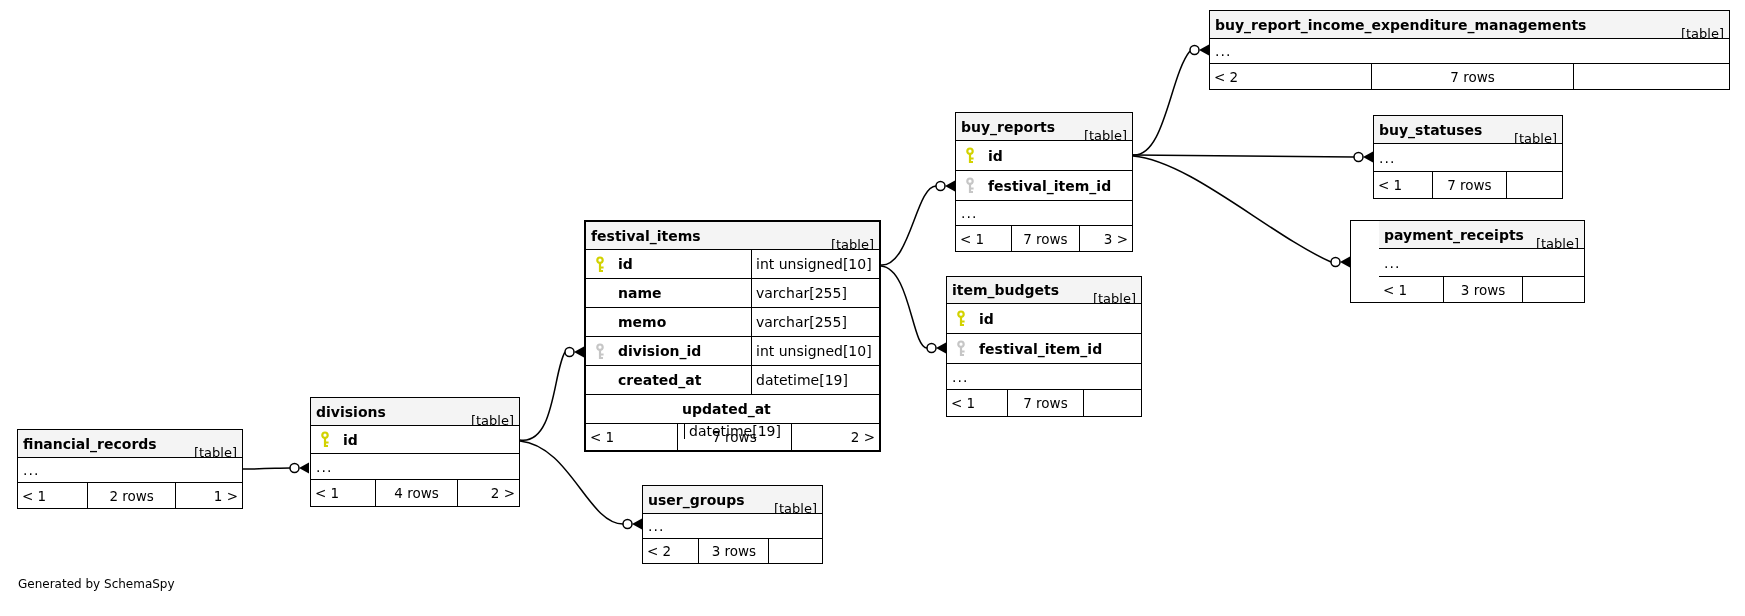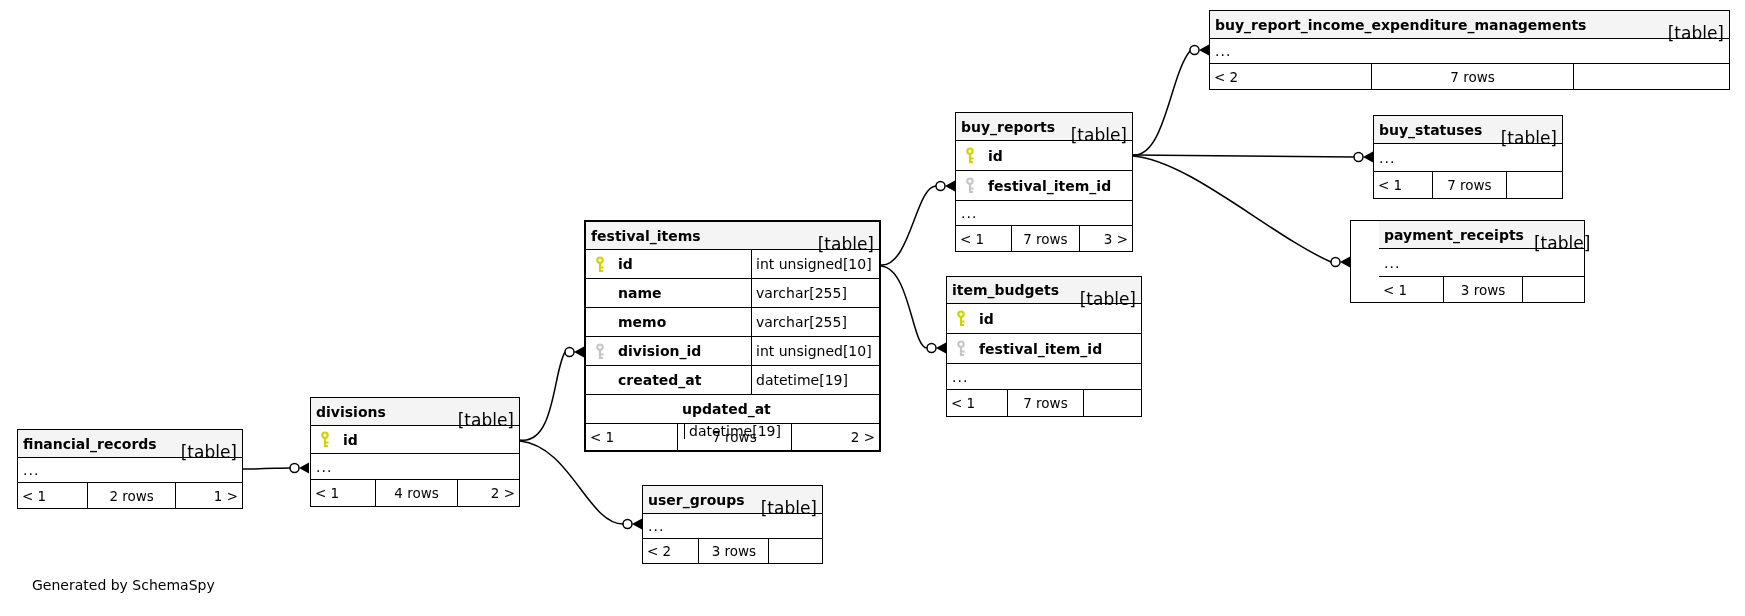--- a/index.html
+++ b/index.html
@@ -3,34 +3,34 @@
 <meta charset="utf-8">
 <style>
   html,body{margin:0;padding:0;background:#ffffff;}
   body{font-family:"DejaVu Sans","Liberation Sans",sans-serif;color:#000;}
   .canvas{position:relative;width:1745px;height:616px;background:#fff;overflow:hidden;}
   svg.connectors{position:absolute;left:0;top:0;z-index:0;}
   .tbl{position:absolute;background:#fff;border:1px solid #000;box-sizing:border-box;z-index:1;font-size:14px;}
   .tbl.emph{border-width:2px;}
   .hdr{background:#f4f4f4;border-bottom:1px solid #000;display:flex;justify-content:space-between;align-items:center;padding:0 5px;box-sizing:border-box;}
   .tname{font-weight:bold;white-space:nowrap;}
-  .ttype{font-size:17px;white-space:nowrap;margin-left:10px;margin-top:17px;}
+  .ttype{font-size:13px;white-space:nowrap;margin-left:10px;margin-top:17px;}
   .row{border-bottom:1px solid #000;display:flex;align-items:center;box-sizing:border-box;background:#fff;}
   .row:last-child{border-bottom:none;}
   .keycell{width:32px;flex:none;display:flex;align-items:center;padding-left:9px;box-sizing:border-box;}
   .cname{white-space:nowrap;}
   .namepart{display:flex;align-items:center;flex:none;height:100%;font-weight:bold;}
   .typepart{flex:1;border-left:1px solid #000;display:flex;align-items:center;height:100%;padding-left:4px;white-space:nowrap;}
   .dots{padding-left:5px;letter-spacing:1px;}
   .ftr{display:flex;font-size:13.5px;}
   .ftr span{display:flex;align-items:center;height:100%;box-sizing:border-box;}
   .f1{width:31%;padding-left:4px;}
   .f2{width:39%;justify-content:center;border-left:1px solid #000;}
   .f3{flex:1;justify-content:flex-end;padding-right:4px;border-left:1px solid #000;}
-  .note{position:absolute;left:32px;top:577px;font-size:14px;z-index:1;}
+  .note{position:absolute;left:18px;top:577px;font-size:12px;z-index:1;}
 </style>
 </head>
 <body>
 
 <div class="canvas">
   <svg class="connectors" id="connectors" width="1745" height="616" viewBox="0 0 1745 616">
       <g>
         <path d="M243,469 C268,469 278,468 290,468" fill="none" stroke="#000000" stroke-width="1.5"></path>
         <circle cx="294.5" cy="468" r="4.5" fill="#fff" stroke="#000000" stroke-width="1.5"></circle>
         <path d="M299,468 L309,462.5 L309,473.5 Z" fill="#000000"></path>

